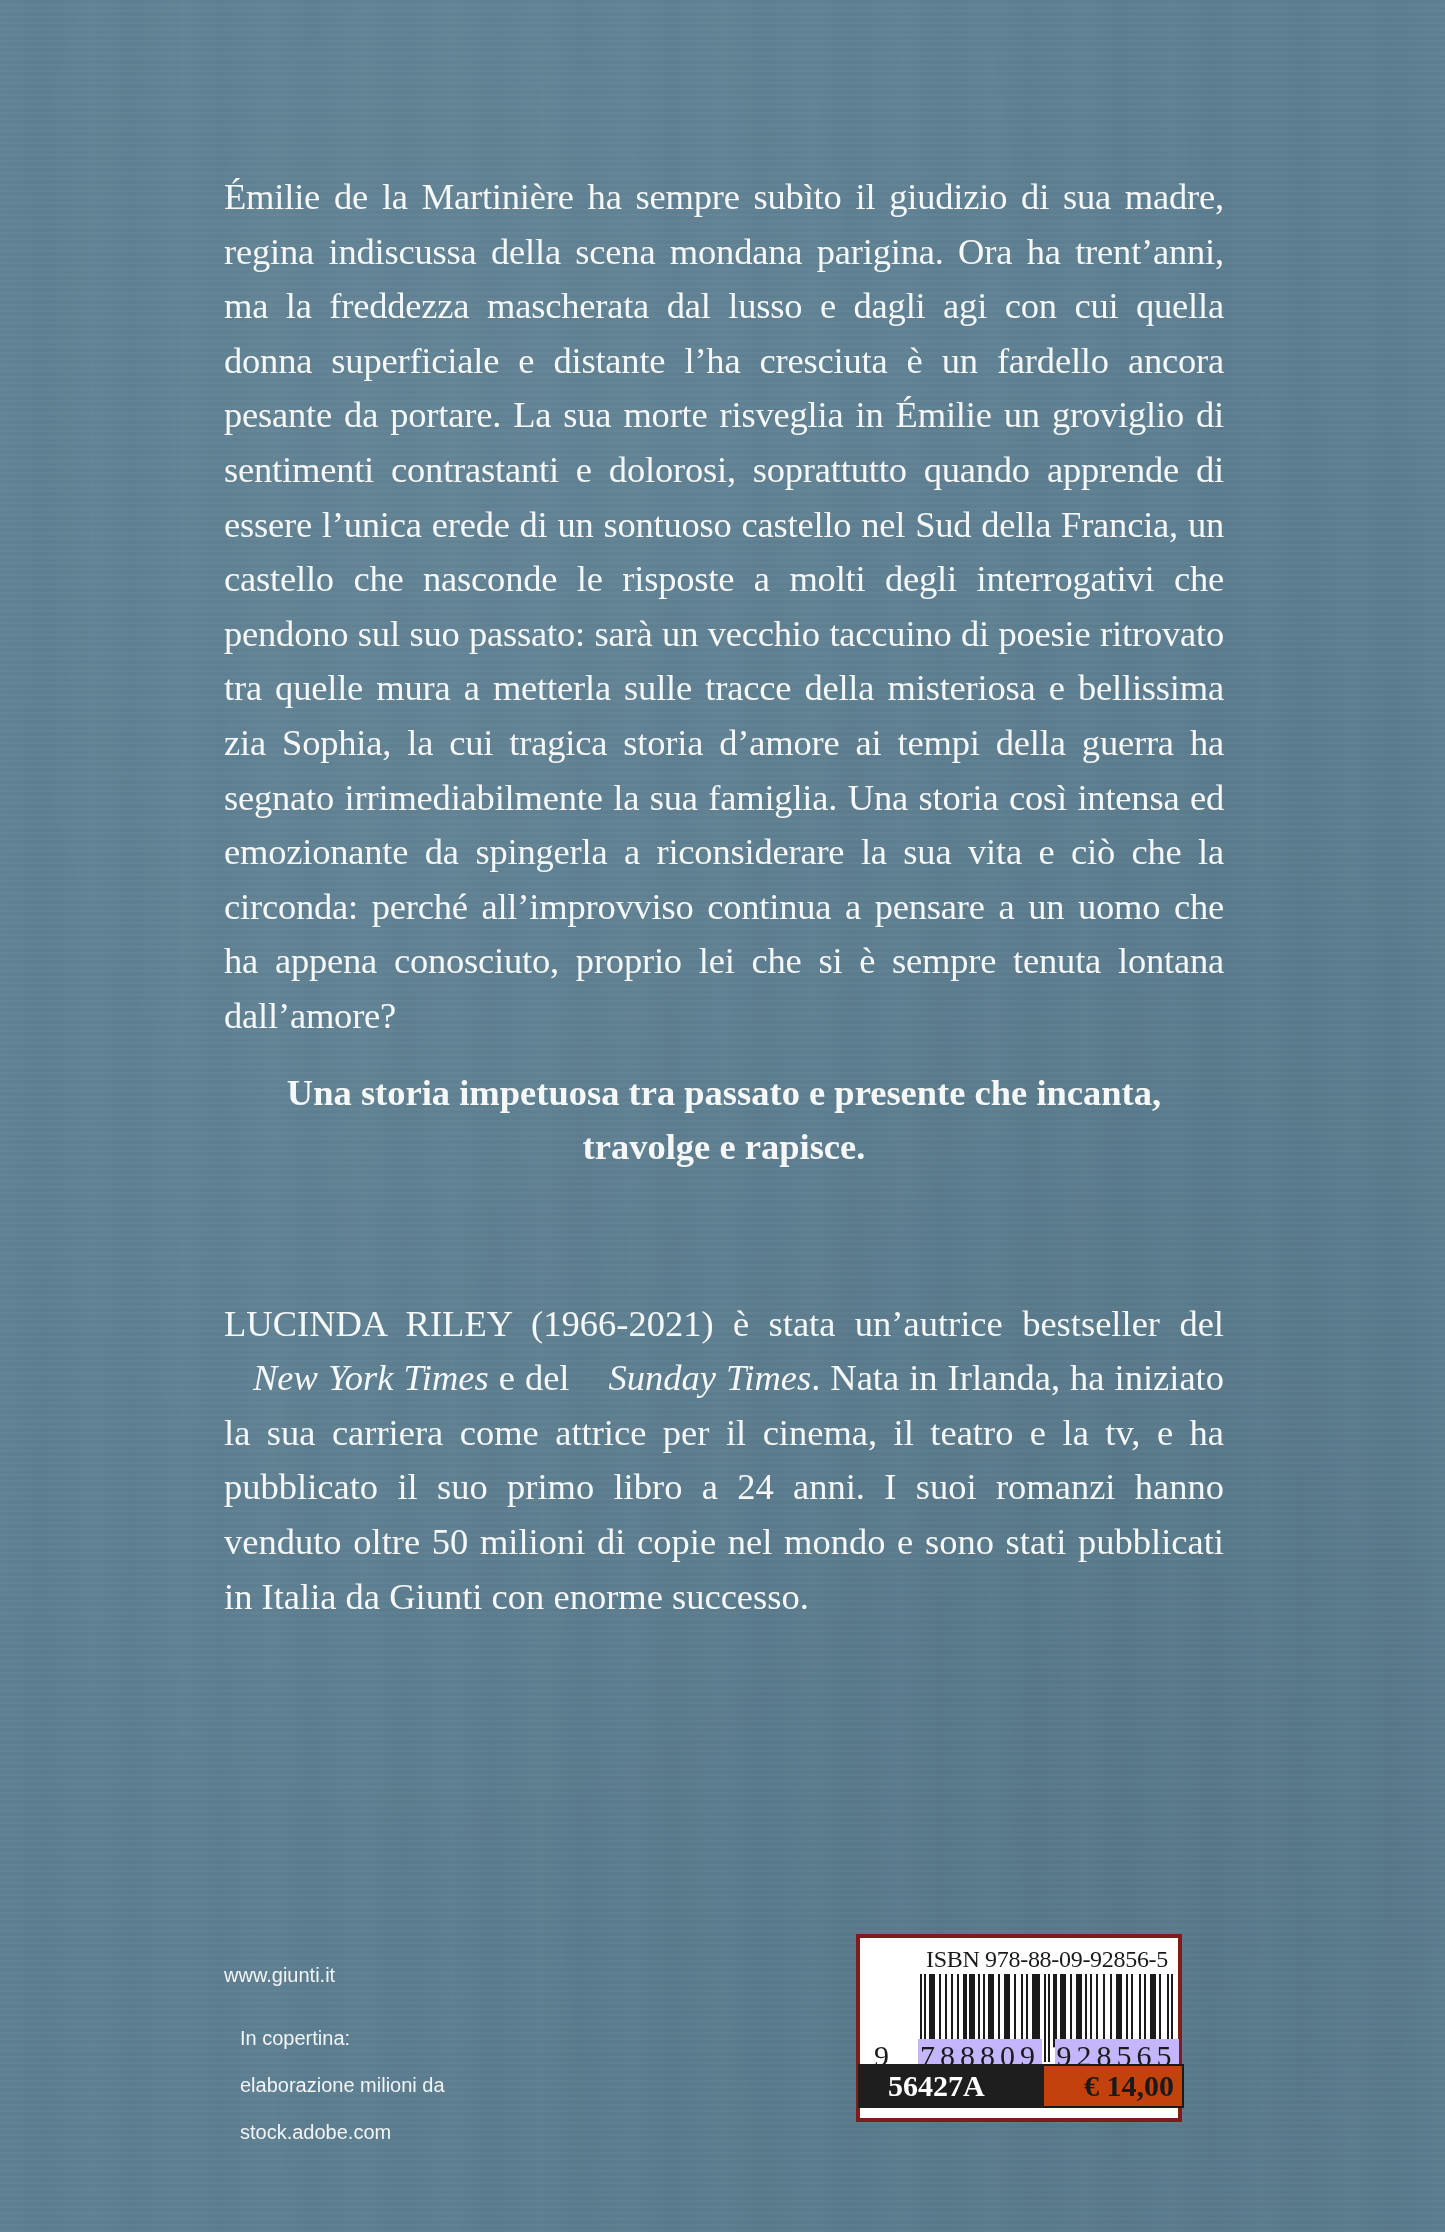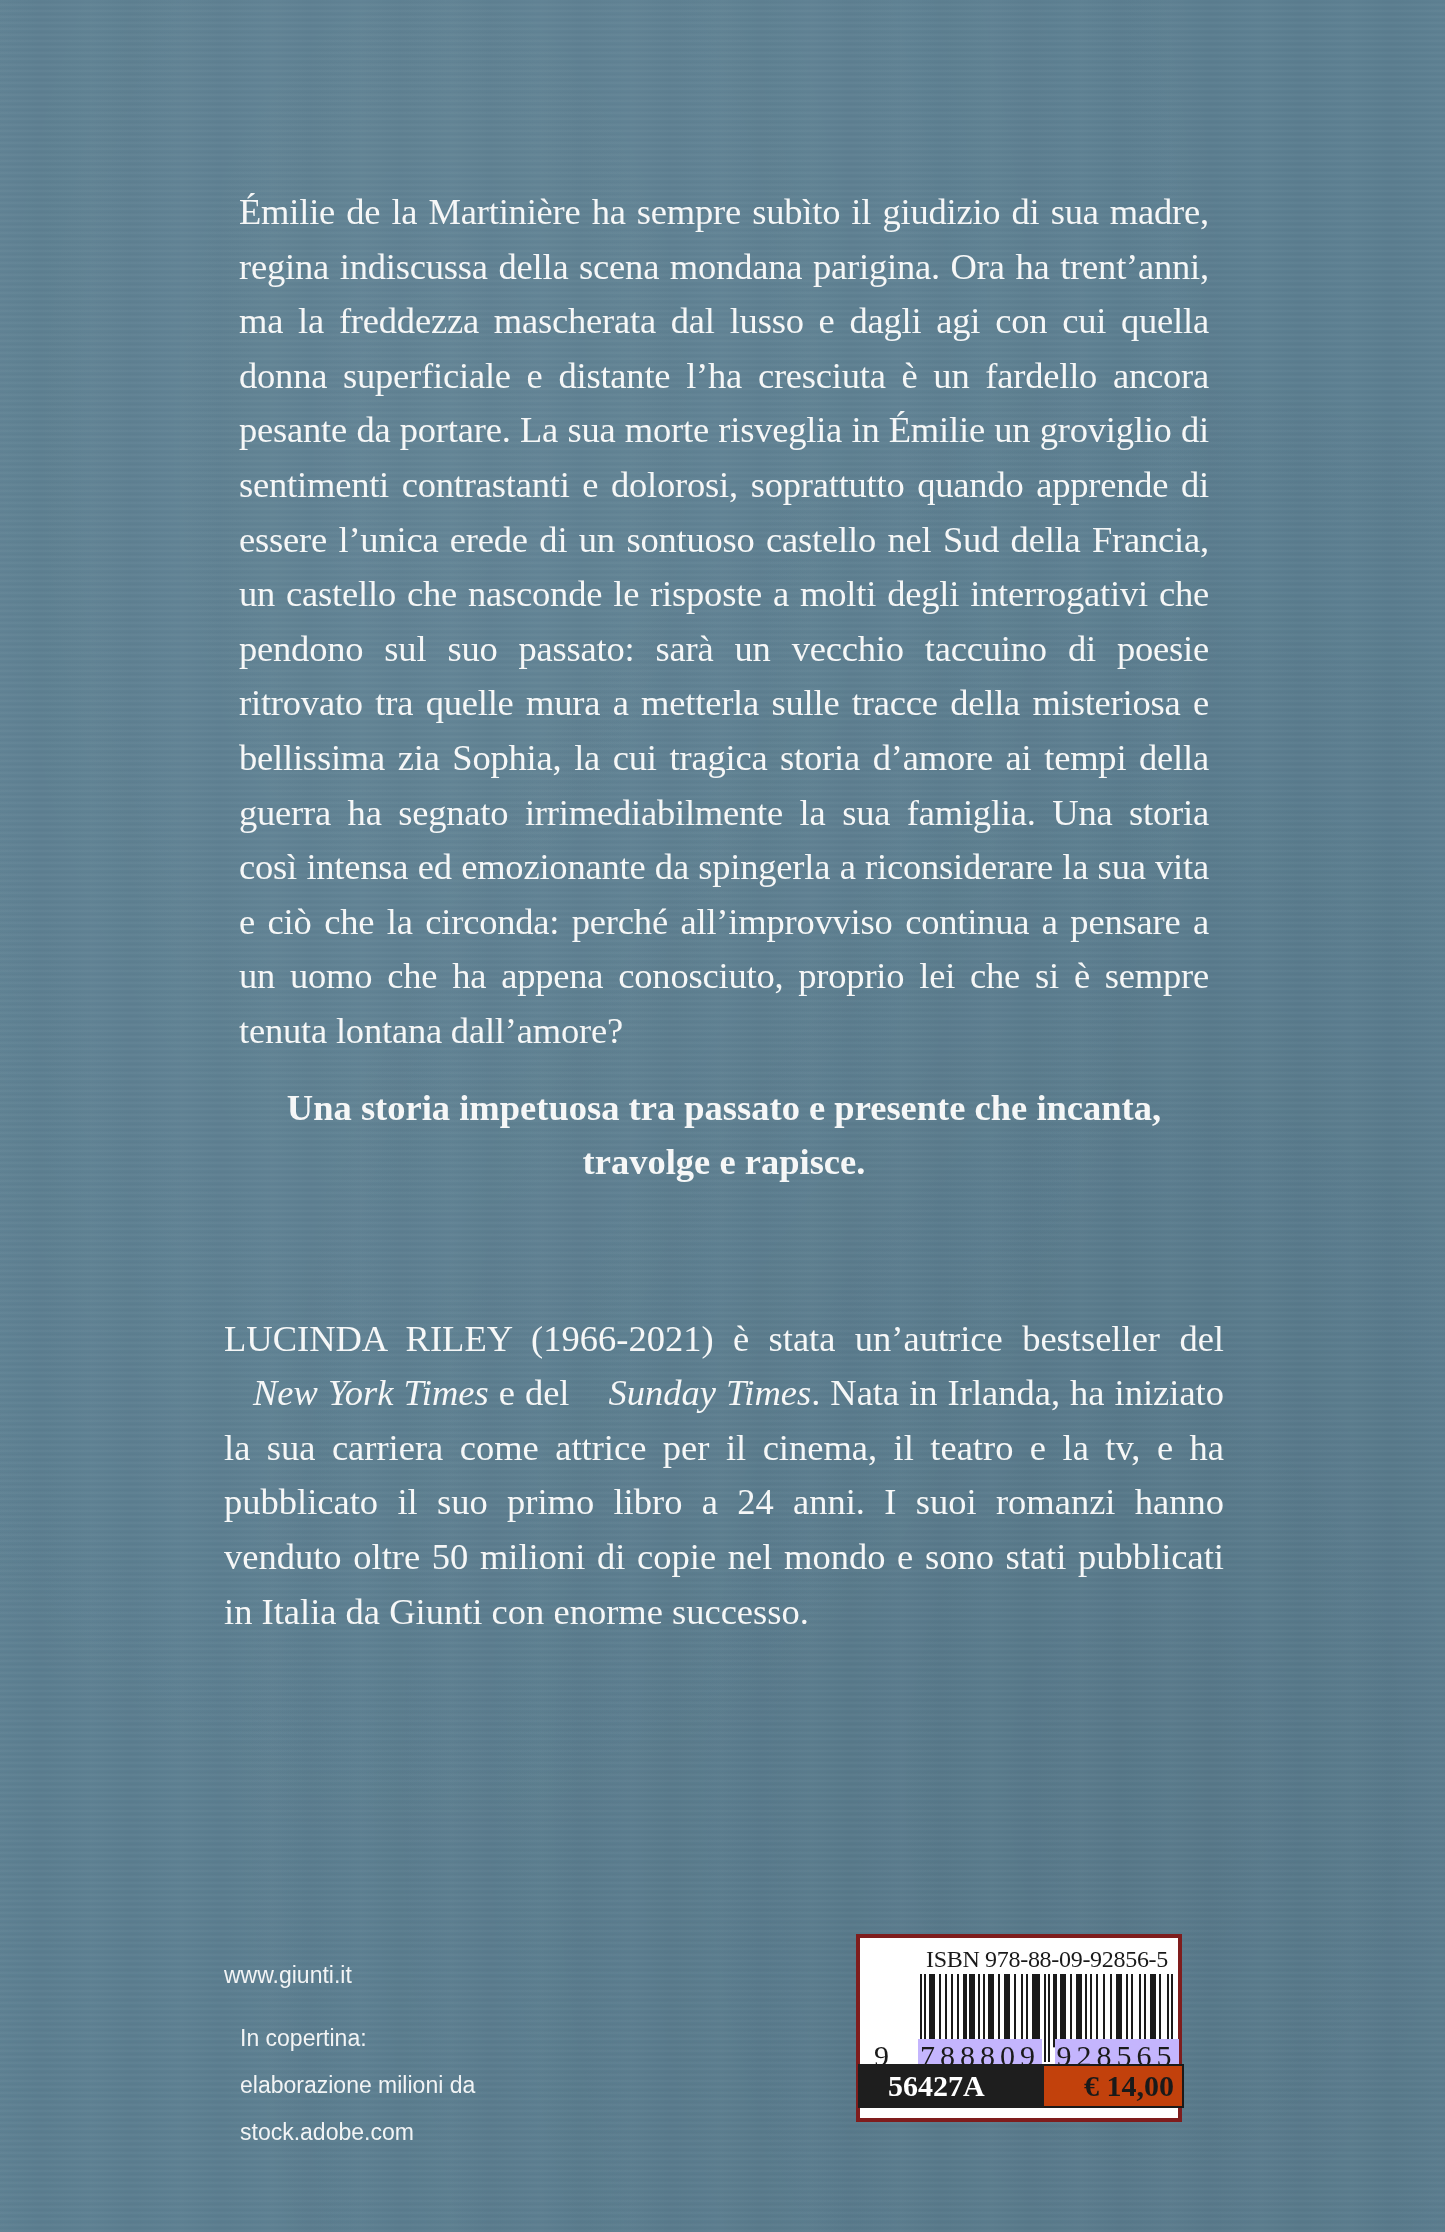--- a/index.html
+++ b/index.html
@@ -23,21 +23,21 @@
       position: absolute;
       left: 224px;
       top: 170px;
       width: 1000px;
       font-family: "Liberation Serif", "DejaVu Serif", serif;
       font-size: 36.5px;
       line-height: 54.6px;
       color: #f6f7f7;
     }
     .synopsis {
-      margin: 15px;
+      margin: 0;
       text-align: justify;
       letter-spacing: -0.2px;
     }
     .tagline {
       margin: 22px 0 0 0;
       font-weight: bold;
       text-align: center;
     }
     .bio {
       margin: 122px 0 0 0;
@@ -48,21 +48,21 @@
     }
     .bio em {
       font-style: italic;
       margin-left: 29px;
     }
     .footer-left {
       position: absolute;
       left: 224px;
       top: 1960px;
       font-family: "Liberation Sans", "DejaVu Sans", sans-serif;
-      font-size: 23px;
+      font-size: 20px;
       line-height: 31px;
       color: #f2f4f5;
     }
     .footer-left .site {
       margin: 0 0 32px 0;
     }
     .footer-left p {
       margin: 16px;
     }
     .barcode-box {

